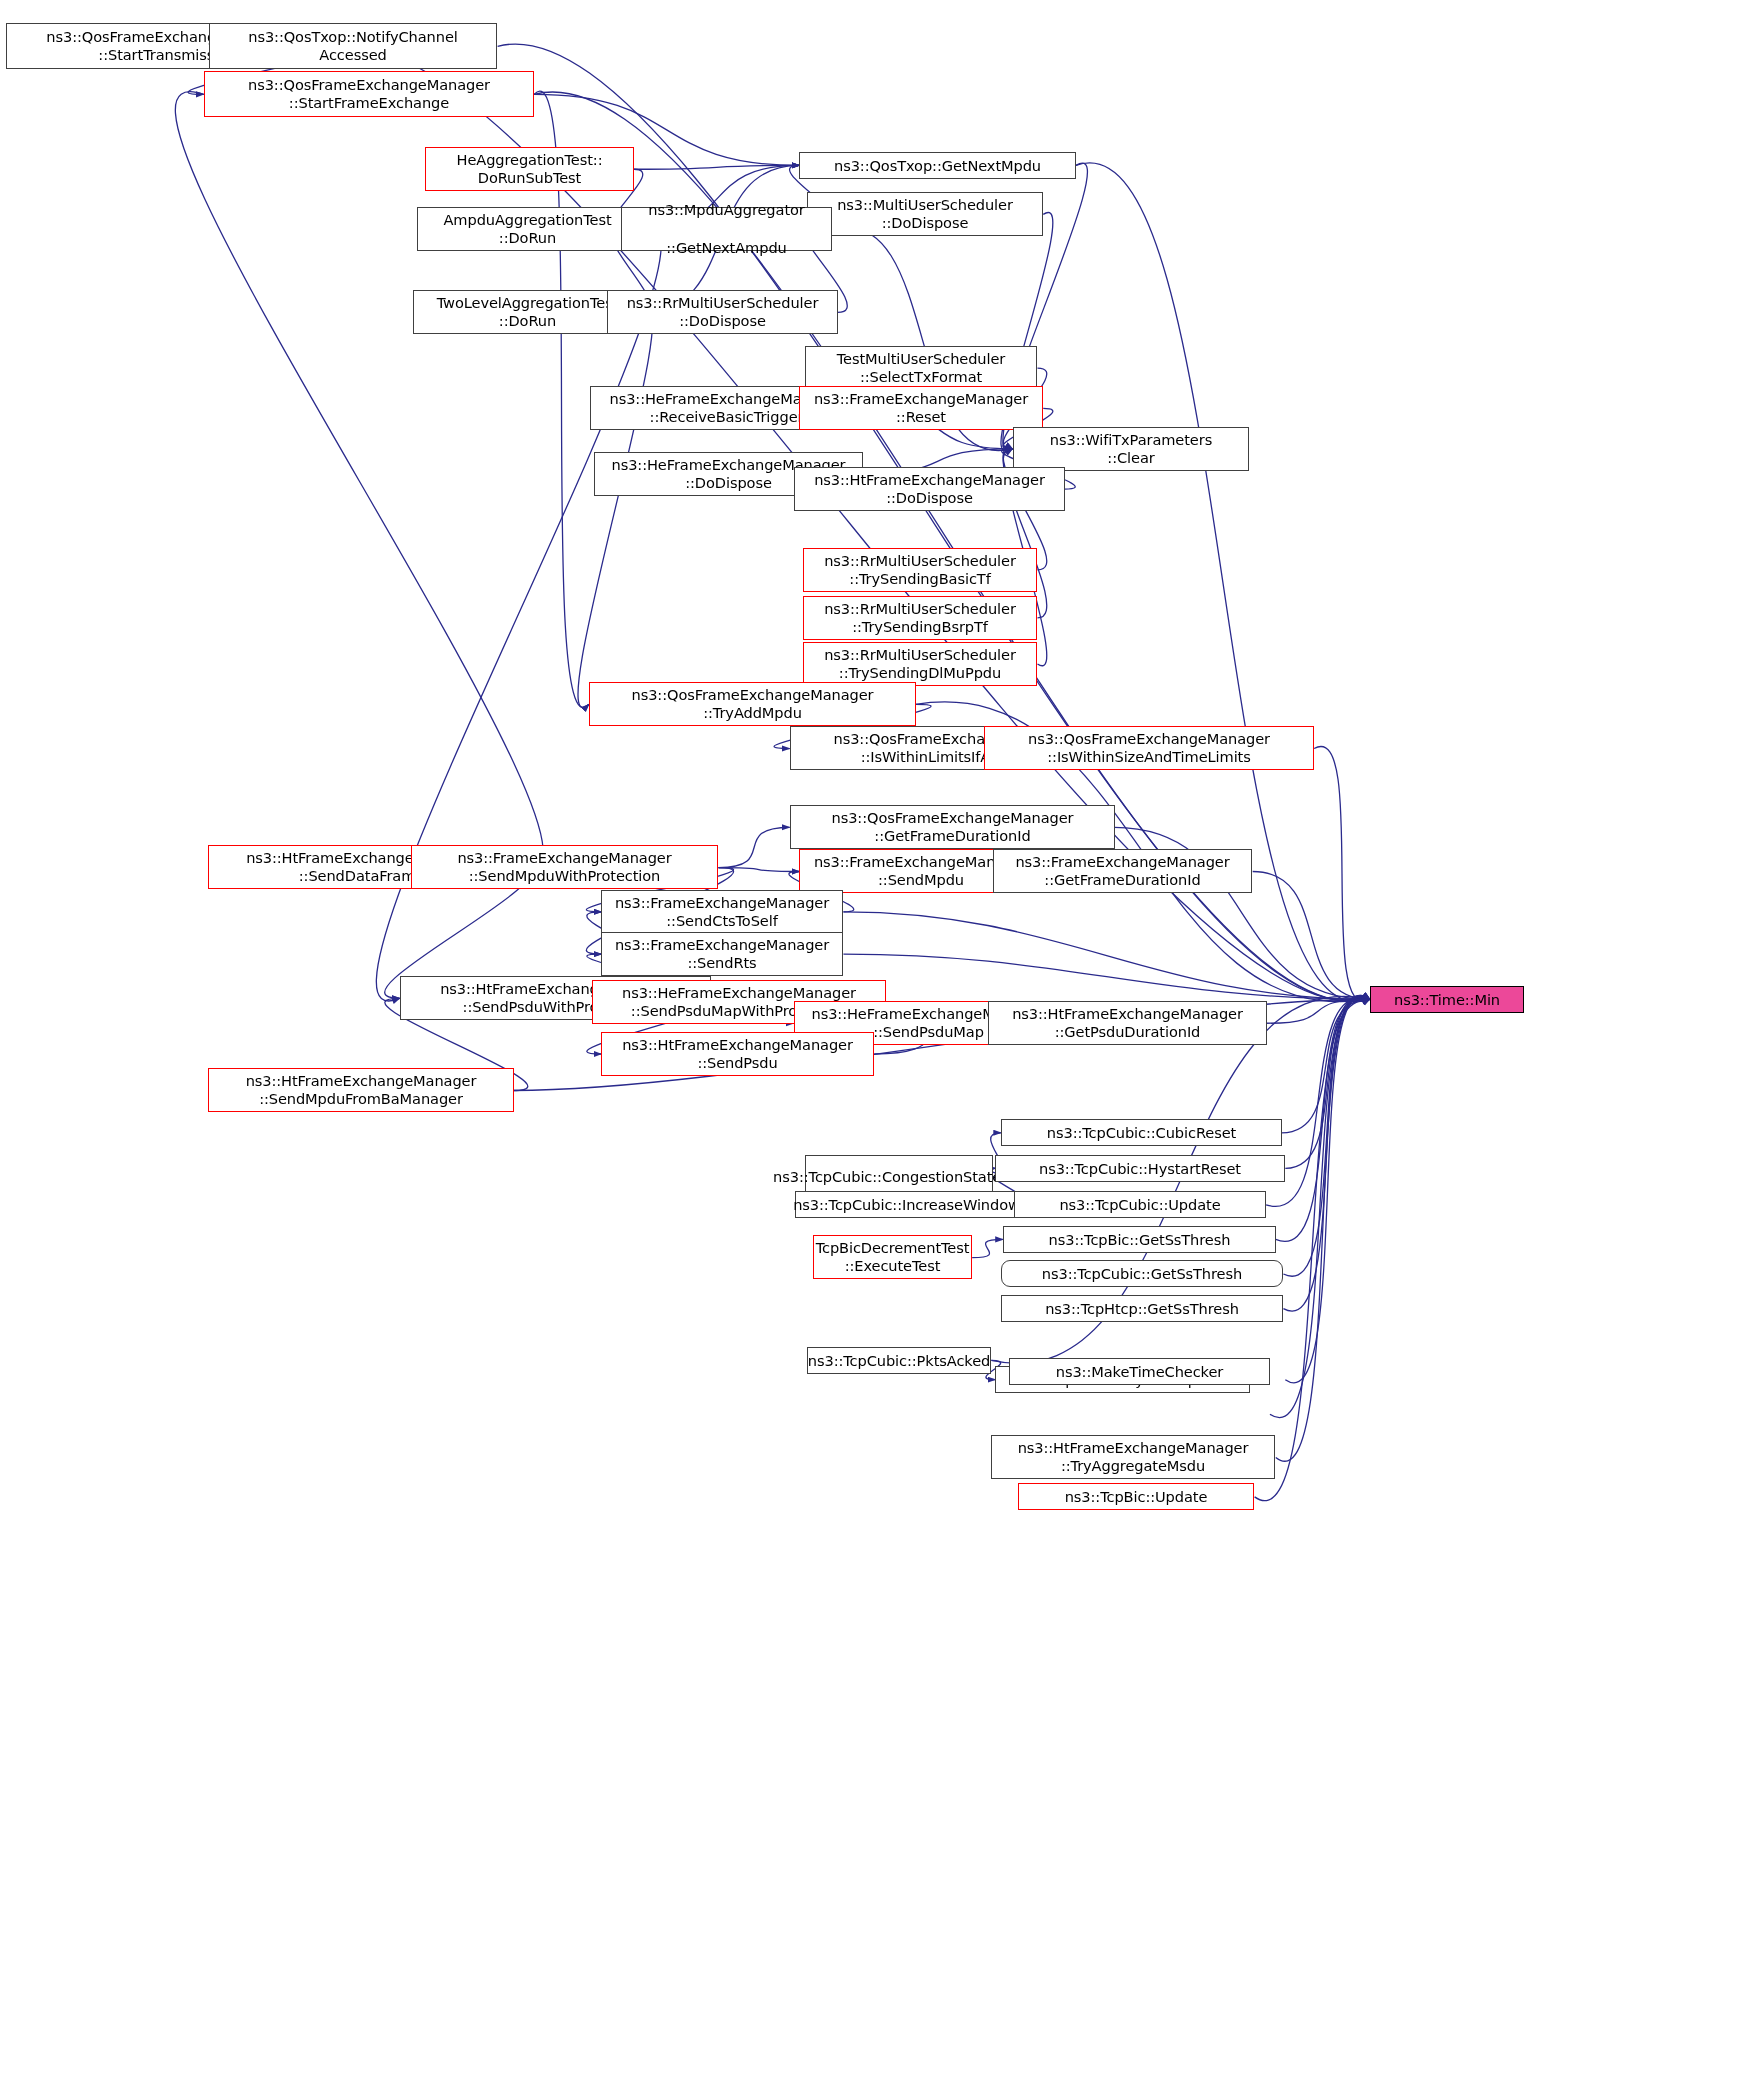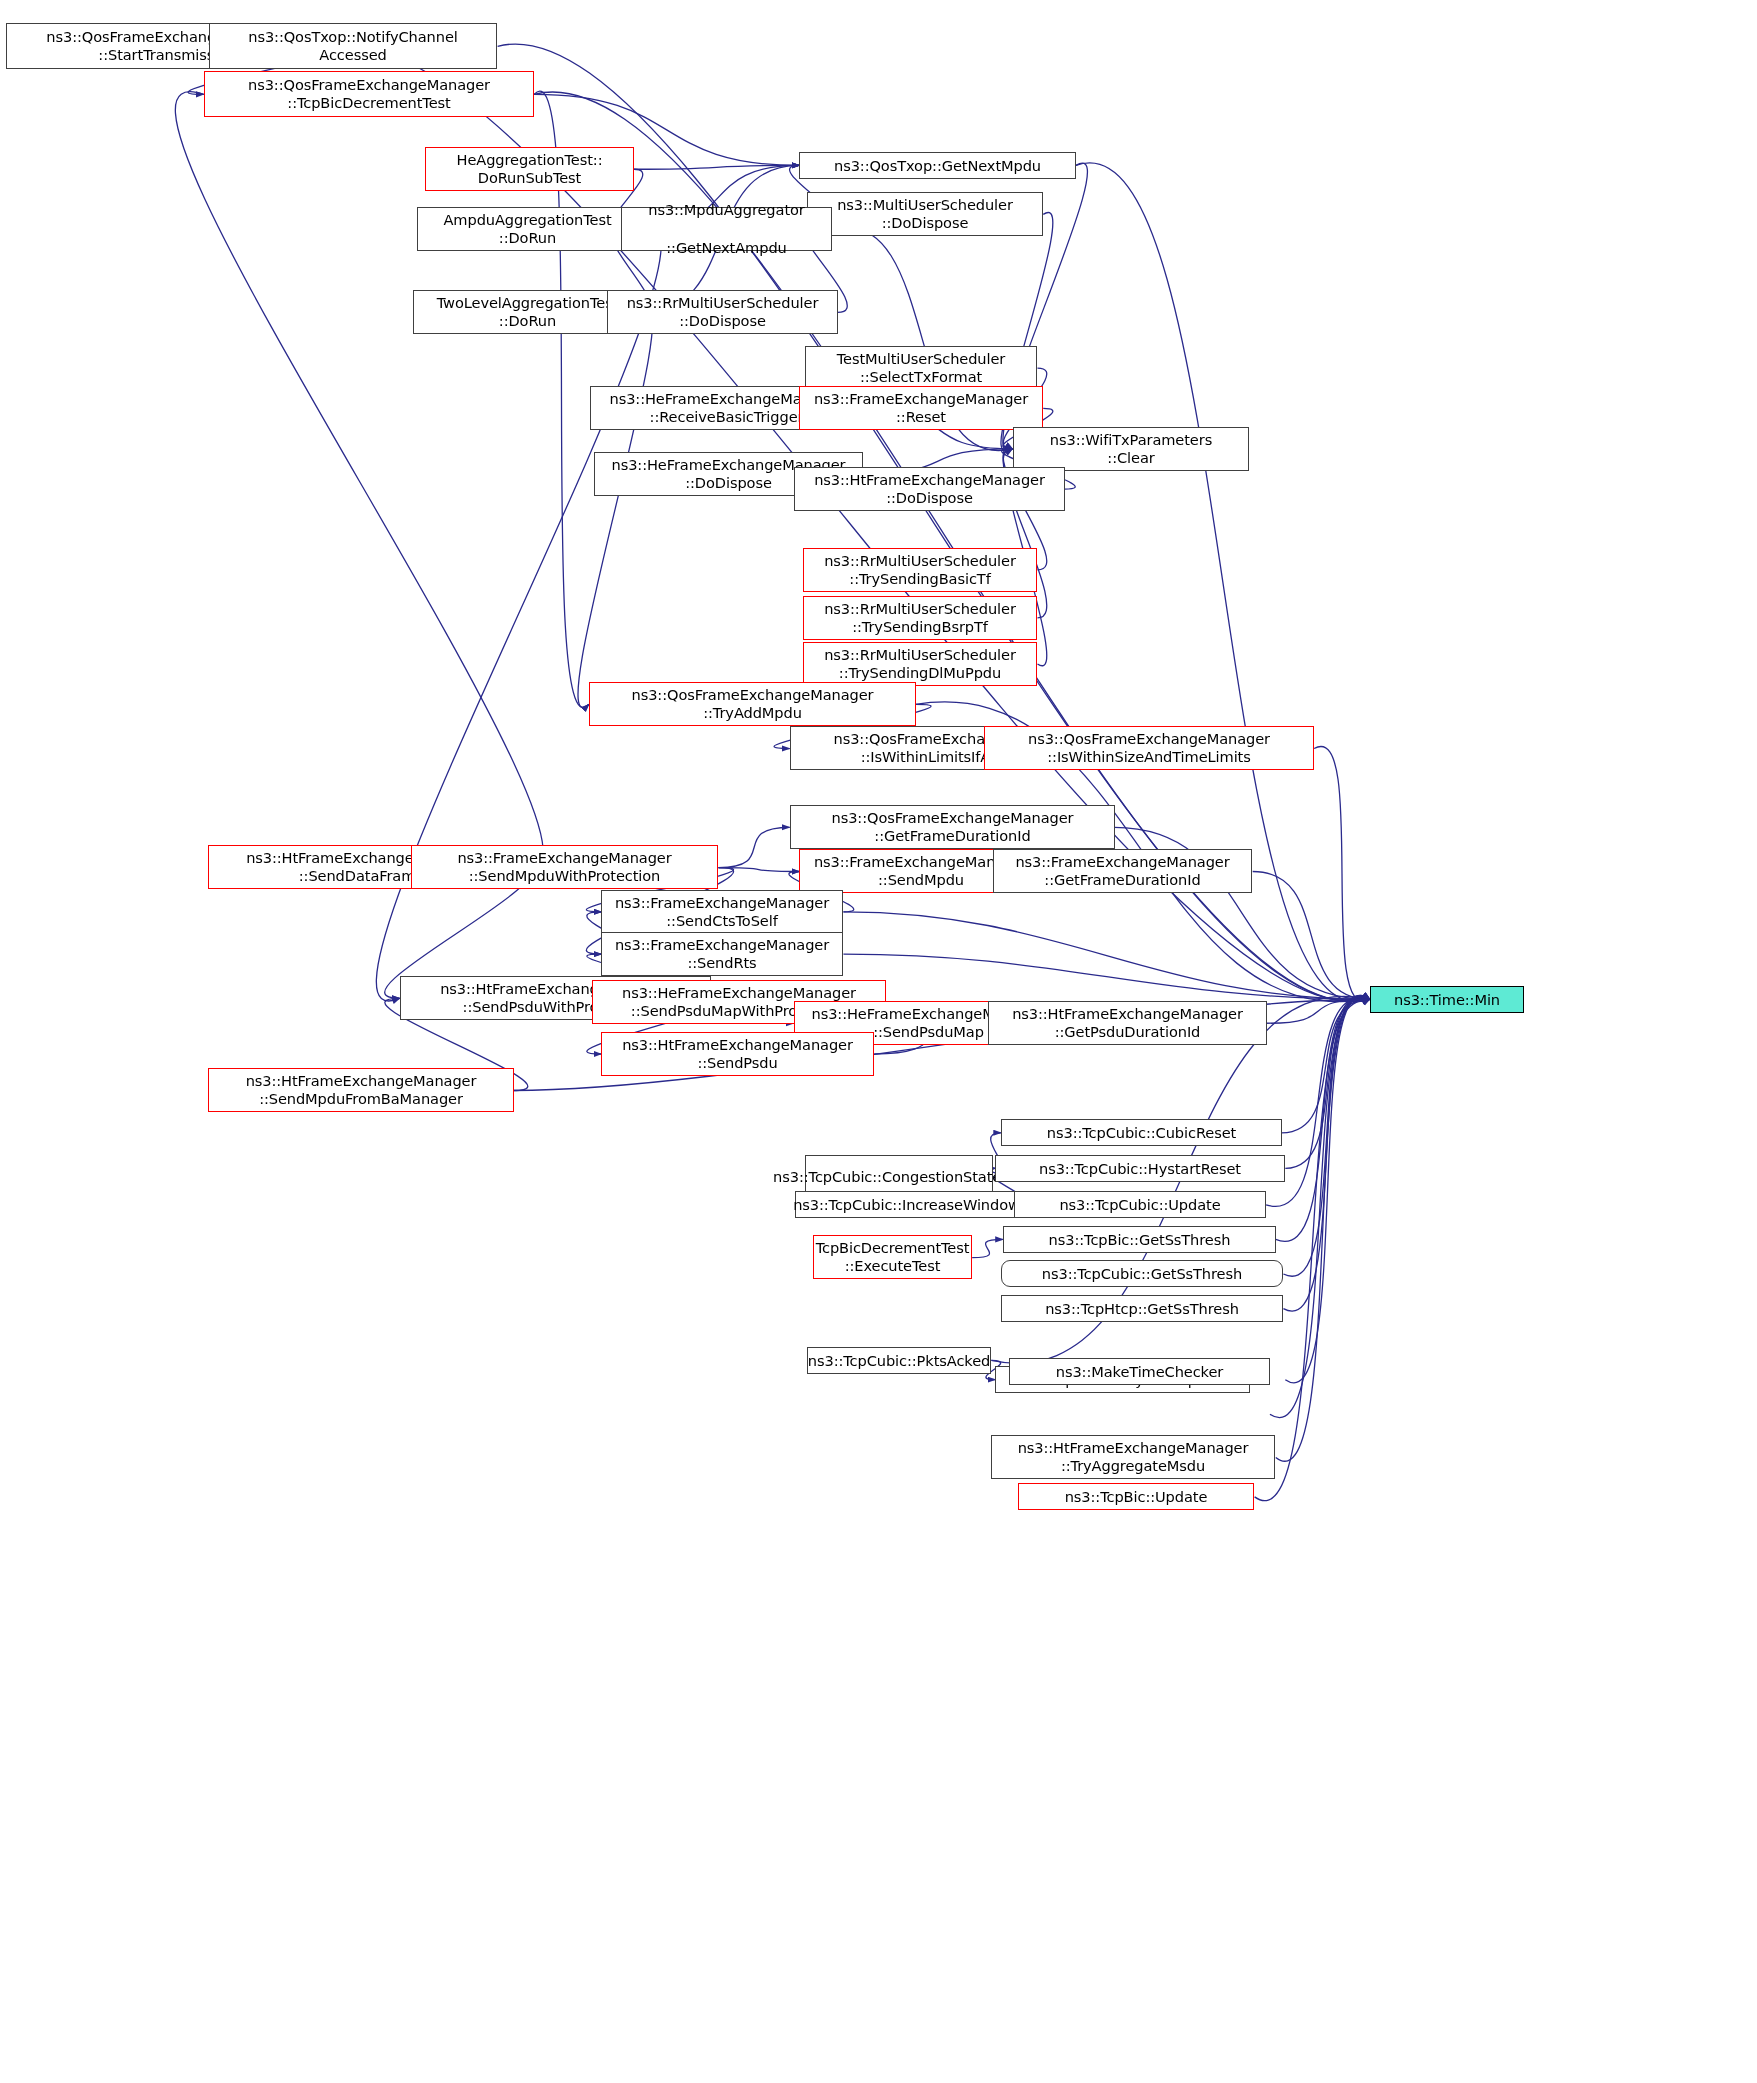--- a/index.html
+++ b/index.html
@@ -24,21 +24,21 @@
     text-align:center;
     font-size:14.6px;
     line-height:1.22;
     color:#000000;
     letter-spacing:-0.1px;
     white-space:pre-line;
     z-index:5;
     padding:1px 2.9px;
   }
   .node.red{border-color:#ff0000;}
-  .node.hl{background:#5eead4;border-color:#000000;}
+  .node.hl{background:#ec4899;border-color:#000000;}
   .node span{display:block;}
 </style>
 </head>
 <body>
 
 <div id="canvas">
   <svg id="edges" viewBox="0 0 1829 2169" xmlns="http://www.w3.org/2000/svg">
     <defs>
       <marker id="ah" markerWidth="9" markerHeight="9" refX="8" refY="3.2" orient="auto" markerUnits="userSpaceOnUse">
         <path d="M0,0 L9,3.2 L0,6.4 z" fill="#2a2a8c"></path>
@@ -118,21 +118,21 @@
         <path d="M1032,1416 C1063.8,1416 1004.2,1436 1036,1436" marker-end="url(#ah)"></path>
         <path d="M1338,1436 C1407.6,1483.52 1356.4,992.48 1426,1040" marker-end="url(#ah)"></path>
         <path d="M1322,1472 C1398.8,1523.84 1349.2,988.16 1426,1040" marker-end="url(#ah)"></path>
         <path d="M1328,1517 C1402.1,1574.24 1351.9,982.76 1426,1040" marker-end="url(#ah)"></path>
         <path d="M1306,1558 C1390,1618 1342,980 1426,1040" marker-end="url(#ah)"></path>
       </g>
   </svg>
   <div id="node-layer">
       <div class="node" style="left: 5.8px; top: 23px; width: 323px; height: 46px;"><span>ns3::QosFrameExchangeManager</span><span>::StartTransmission</span></div>
       <div class="node" style="left: 209px; top: 23px; width: 288px; height: 46px; text-align: right;"><span>ns3::QosTxop::NotifyChannel</span><span>Accessed</span></div>
-      <div class="node red" style="left: 204px; top: 71px; width: 330px; height: 46px;"><span>ns3::QosFrameExchangeManager</span><span>::TcpBicDecrementTest</span></div>
+      <div class="node red" style="left: 204px; top: 71px; width: 330px; height: 46px;"><span>ns3::QosFrameExchangeManager</span><span>::StartFrameExchange</span></div>
       <div class="node red" style="left: 425px; top: 147px; width: 209px; height: 44px;"><span>HeAggregationTest::</span><span>DoRunSubTest</span></div>
       <div class="node" style="left: 799px; top: 152px; width: 277px; height: 27px;"><span>ns3::QosTxop::GetNextMpdu</span></div>
       <div class="node" style="left: 807px; top: 192px; width: 236px; height: 44px;"><span>ns3::MultiUserScheduler</span><span>::DoDispose</span></div>
       <div class="node" style="left: 417px; top: 207px; width: 221px; height: 44px;"><span>AmpduAggregationTest</span><span>::DoRun</span></div>
       <div class="node" style="left: 621px; top: 207px; width: 211px; height: 44px; gap: 20px;"><span>ns3::MpduAggregator</span><span>::GetNextAmpdu</span></div>
       <div class="node" style="left: 413px; top: 290px; width: 229px; height: 44px;"><span>TwoLevelAggregationTest</span><span>::DoRun</span></div>
       <div class="node" style="left: 607px; top: 290px; width: 231px; height: 44px;"><span>ns3::RrMultiUserScheduler</span><span>::DoDispose</span></div>
       <div class="node" style="left: 805px; top: 346px; width: 232px; height: 44px;"><span>TestMultiUserScheduler</span><span>::SelectTxFormat</span></div>
       <div class="node" style="left: 590px; top: 386px; width: 273px; height: 44px;"><span>ns3::HeFrameExchangeManager</span><span>::ReceiveBasicTrigger</span></div>
       <div class="node red" style="left: 799px; top: 386px; width: 244px; height: 44px;"><span>ns3::FrameExchangeManager</span><span>::Reset</span></div>

